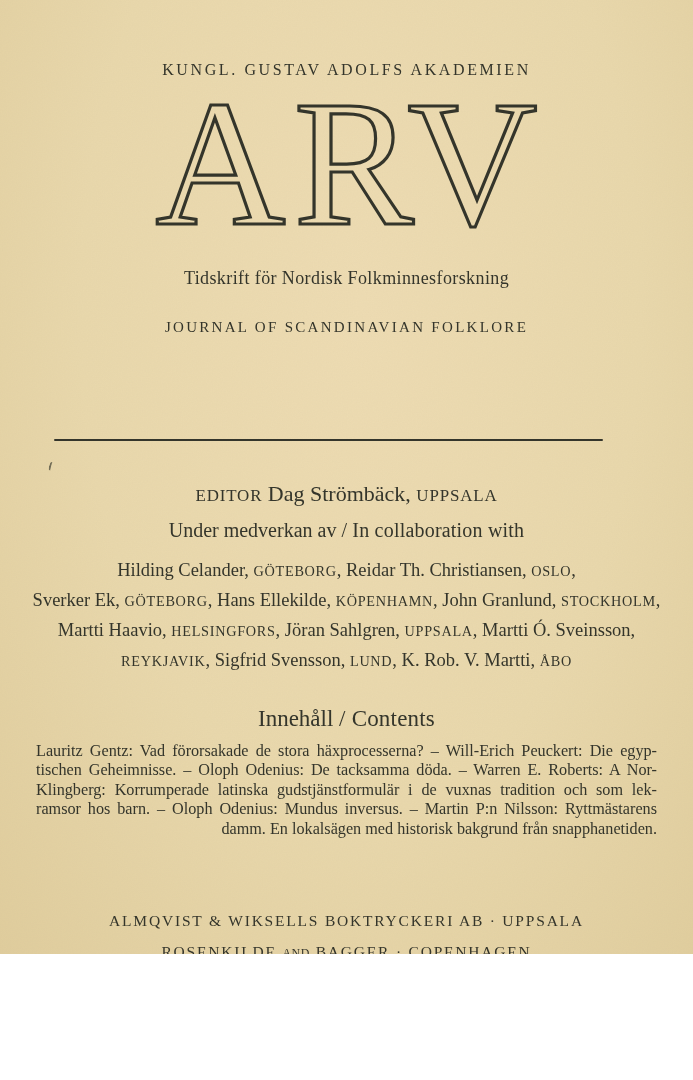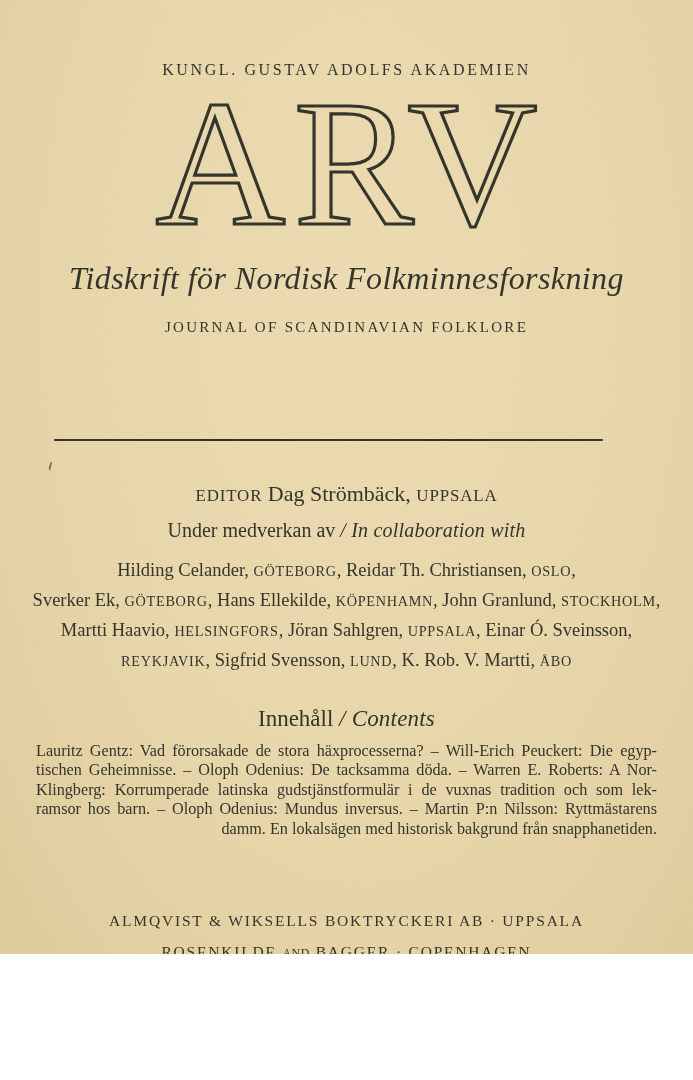--- a/index.html
+++ b/index.html
@@ -20,21 +20,21 @@
   .abs{position:absolute;left:0;right:0;text-align:center;}
 
   .academy{top:60px;font-size:16px;letter-spacing:2.6px;line-height:20px;}
   .logo{
     top:74px;font-size:180px;line-height:1;letter-spacing:.045em;text-indent:.045em;
     font-weight:400;color:var(--ink,#34352b);
   }
   @supports (-webkit-text-stroke: 2px black){
     .logo{color:transparent;-webkit-text-stroke:3.2px var(--ink,#34352b);}
   }
-  .sub-sv{top:261px;font-size:32px;line-height:34px;font-style:italic;letter-spacing:.4px;}
+  .sub-sv{top:261px;font-size:18px;line-height:34px;letter-spacing:.4px;}
   .sub-en{top:317px;font-size:15px;letter-spacing:2.3px;line-height:20px;}
   .volume{top:359px;font-size:32px;line-height:40px;}
 
   .rule{position:absolute;left:54px;top:439px;width:549px;height:2px;background:var(--ink,#34352b);border-radius:1px;}
   .ink-mark{
     position:absolute;left:49px;top:462px;width:3px;height:9px;
     border-left:2px solid rgba(52,53,43,.65);border-radius:60% 0 0 60%;
     transform:rotate(14deg);
   }
 
@@ -46,21 +46,21 @@
   .toc-h{top:704px;font-size:23px;line-height:30px;}
   .toc{position:absolute;left:36px;width:621px;top:742px;font-size:16.2px;}
   .toc-line{line-height:19.4px;text-align:justify;text-align-last:justify;}
   .toc-last{line-height:19.4px;text-align:right;}
 
   .imprint{top:905px;font-size:15.5px;letter-spacing:1.8px;}
   .imprint-line{line-height:31px;text-align:center;}
 
   
   .seg-c{font-size:.77em;letter-spacing:.05em;}
-  .seg-i{font-style:italic;letter-spacing:.2px;}
+  .seg-i{letter-spacing:.2px;}
 </style>
 </head>
 <body>
 
 <div class="page">
 
   <svg class="texture" width="693" height="1080" xmlns="http://www.w3.org/2000/svg">
     <filter id="grain">
       <feTurbulence type="fractalNoise" baseFrequency="0.8" numOctaves="2" stitchTiles="stitch"></feTurbulence>
       <feColorMatrix type="matrix" values="0 0 0 0 0.45  0 0 0 0 0.38  0 0 0 0 0.22  0 0 0 0.07 0"></feColorMatrix>
@@ -81,21 +81,21 @@
 
   <div class="ink-mark"></div>
 
   <div class="abs editor"><span class="seg-c">EDITOR</span><span class="seg-n"> Dag Strömbäck, </span><span class="seg-c">UPPSALA</span></div>
 
   <div class="abs collab-h"><span class="seg-n">Under medverkan av </span><span class="seg-i">/ In collaboration with</span></div>
 
   <div class="abs collab">
       <div class="collab-line"><span class="seg-n">Hilding Celander, </span><span class="seg-c">GÖTEBORG</span><span class="seg-n">, Reidar Th. Christiansen, </span><span class="seg-c">OSLO</span><span class="seg-n">,</span></div>
       <div class="collab-line"><span class="seg-n">Sverker Ek, </span><span class="seg-c">GÖTEBORG</span><span class="seg-n">, Hans Ellekilde, </span><span class="seg-c">KÖPENHAMN</span><span class="seg-n">, John Granlund, </span><span class="seg-c">STOCKHOLM</span><span class="seg-n">,</span></div>
-      <div class="collab-line"><span class="seg-n">Martti Haavio, </span><span class="seg-c">HELSINGFORS</span><span class="seg-n">, Jöran Sahlgren, </span><span class="seg-c">UPPSALA</span><span class="seg-n">, Einar Ó. Sveinsson,</span></div>
+      <div class="collab-line"><span class="seg-n">Martti Haavio, </span><span class="seg-c">HELSINGFORS</span><span class="seg-n">, Jöran Sahlgren, </span><span class="seg-c">UPPSALA</span><span class="seg-n">, Martti Ó. Sveinsson,</span></div>
       <div class="collab-line"><span class="seg-c">REYKJAVIK</span><span class="seg-n">, Sigfrid Svensson, </span><span class="seg-c">LUND</span><span class="seg-n">, K. Rob. V. Martti, </span><span class="seg-c">ÅBO</span></div>
     </div>
 
   <div class="abs toc-h"><span class="seg-n">Innehåll </span><span class="seg-i">/ Contents</span></div>
 
   <div class="toc">
       <div class="toc-line">Lauritz Gentz: Vad förorsakade de stora häxprocesserna? – Will-Erich Peuckert: Die egyp-</div>
       <div class="toc-line">tischen Geheimnisse. – Oloph Odenius: De tacksamma döda. – Warren E. Roberts: A Nor-</div>
       <div class="toc-line">Klingberg: Korrumperade latinska gudstjänstformulär i de vuxnas tradition och som lek-</div>
       <div class="toc-line">ramsor hos barn. – Oloph Odenius: Mundus inversus. – Martin P:n Nilsson: Ryttmästarens</div>

